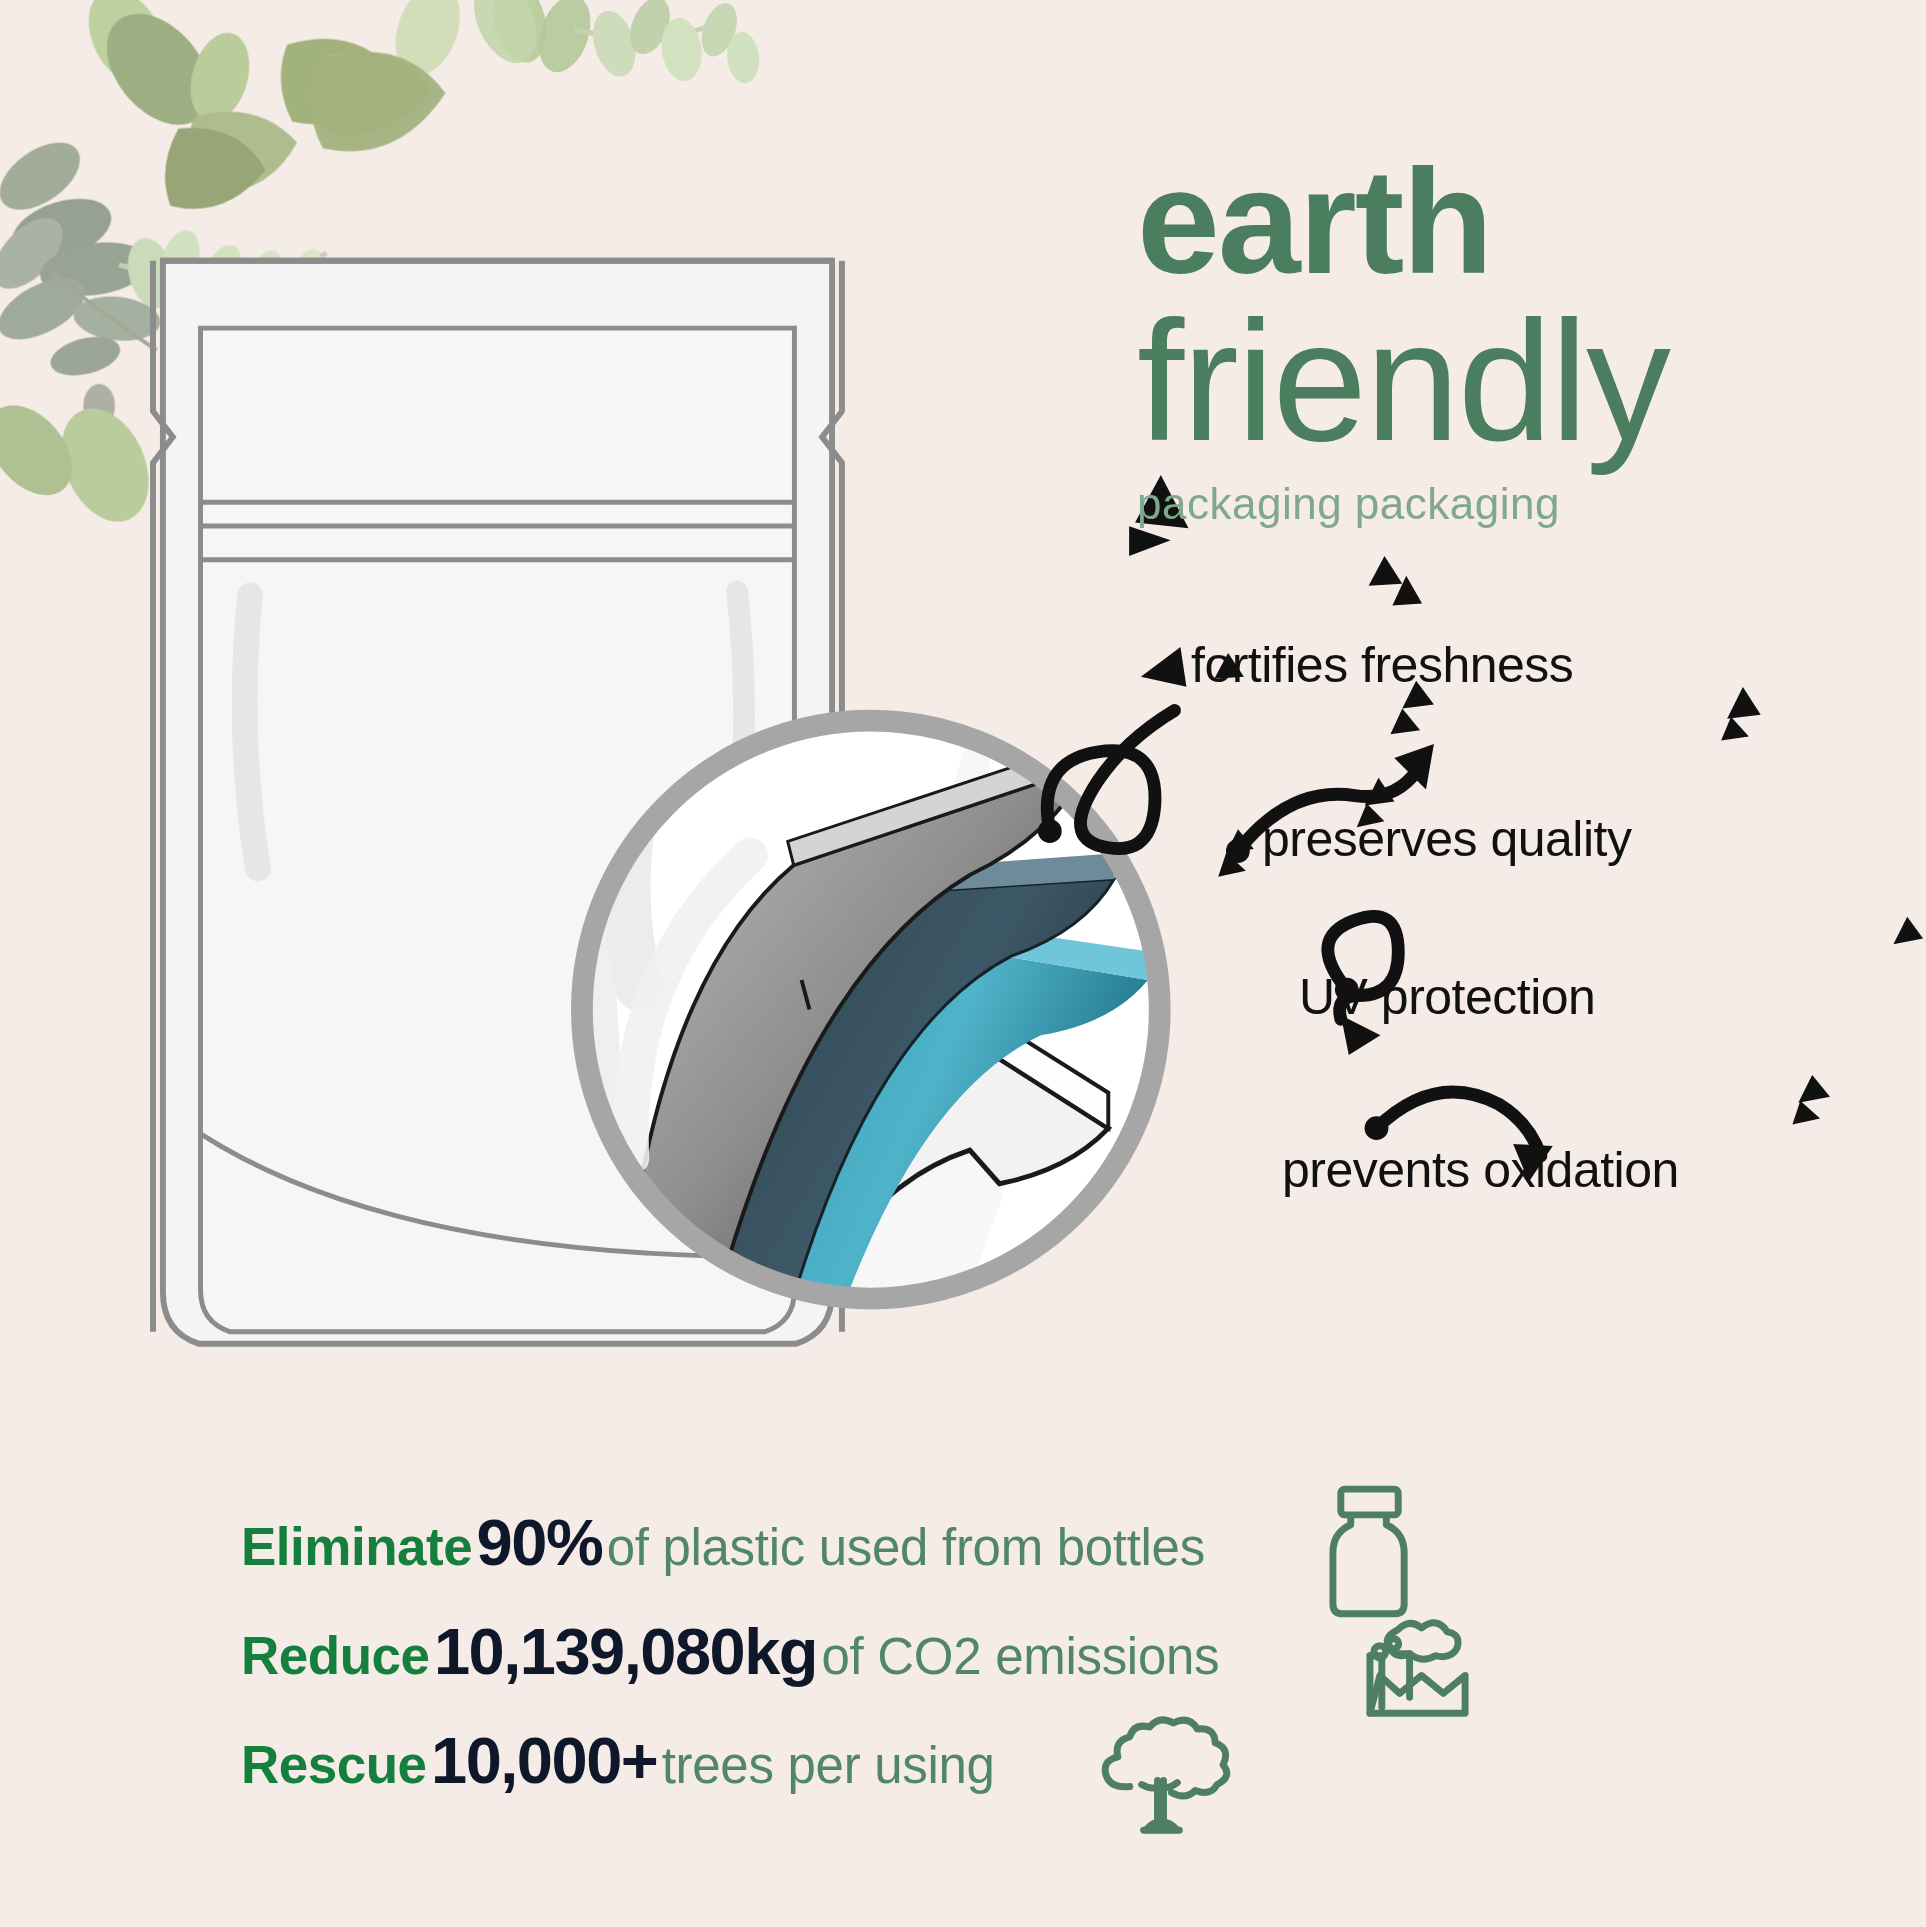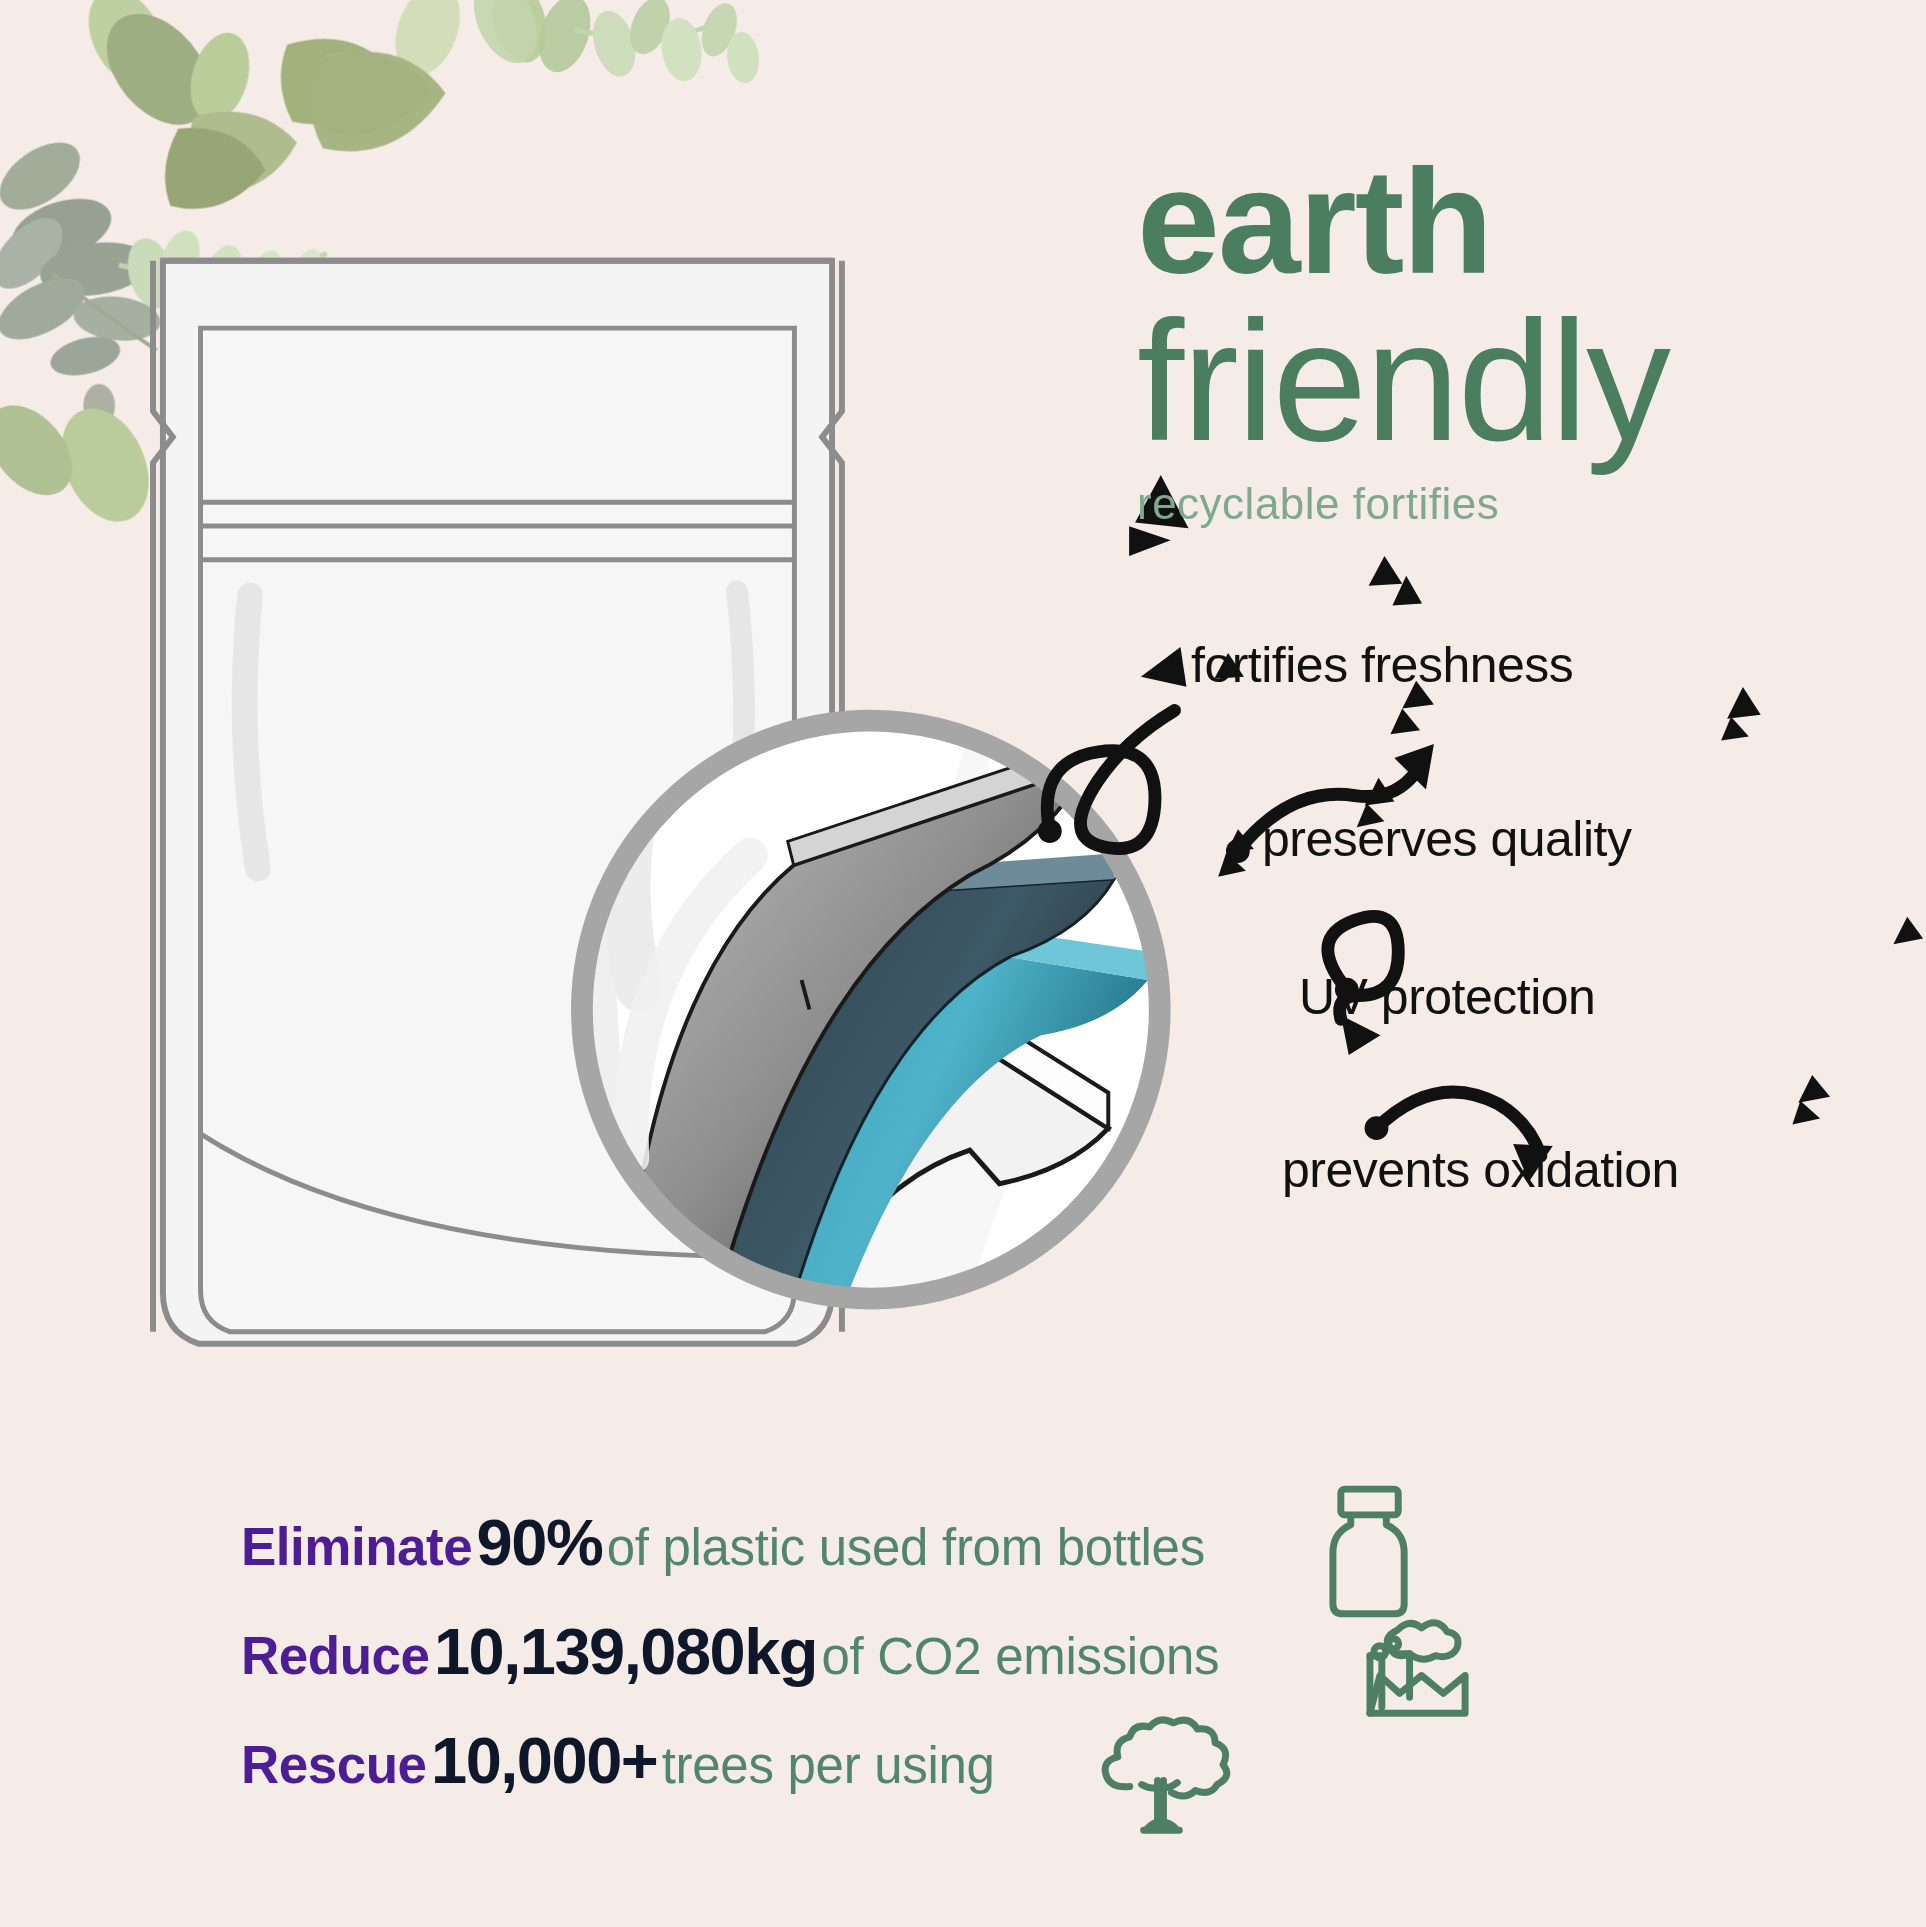--- a/index.html
+++ b/index.html
@@ -38,21 +38,21 @@
   #feat-2{left:1299px;top:968px;}
   #feat-3{left:1282px;top:1141px;}
 
   
   #stats{left:241px;top:1471px;width:1089px;}
   .stats-intro{
     font-size:40px;font-weight:300;color:#6f9a80;letter-spacing:0.2px;
   }
   .stat-row{margin-top:34px;white-space:nowrap;}
   .stat-verb{
-    font-size:53px;font-weight:700;color:#4c1d95;letter-spacing:-0.5px;margin-top:19px;
+    font-size:53px;font-weight:700;color:#15803d;letter-spacing:-0.5px;margin-top:19px;
   }
   .stat-number{
     font-size:65px;font-weight:700;color:#0f172a;letter-spacing:-1.5px;
   }
   .stat-tail{
     font-size:51px;font-weight:300;color:#52866a;letter-spacing:-0.3px;
   }
 
   
   #icon-bottle{left:1325px;top:1483px;}
@@ -245,21 +245,21 @@
       <polygon points="108,34 98,58 126,54"></polygon>
       <polygon points="286,236 272,264 302,258"></polygon>
       <polygon points="190,396 176,424 208,418"></polygon>
       <polygon points="178,422 170,446 198,440"></polygon>
     </g>
   </svg>
 
   <div class="abs" id="heading-block">
     <div class="h-earth">earth</div>
     <div class="h-friendly">friendly</div>
-    <div class="h-sub">recyclable fortifies</div>
+    <div class="h-sub">packaging packaging</div>
   </div>
 
   <div class="abs feature-label" id="feat-0">fortifies freshness</div>
   <div class="abs feature-label" id="feat-1">preserves quality</div>
   <div class="abs feature-label" id="feat-3">prevents oxidation</div>
   <div class="abs feature-label" id="feat-2">UV protection</div>
 
   <div class="abs" id="stats">
 
     <div class="stat-row">

